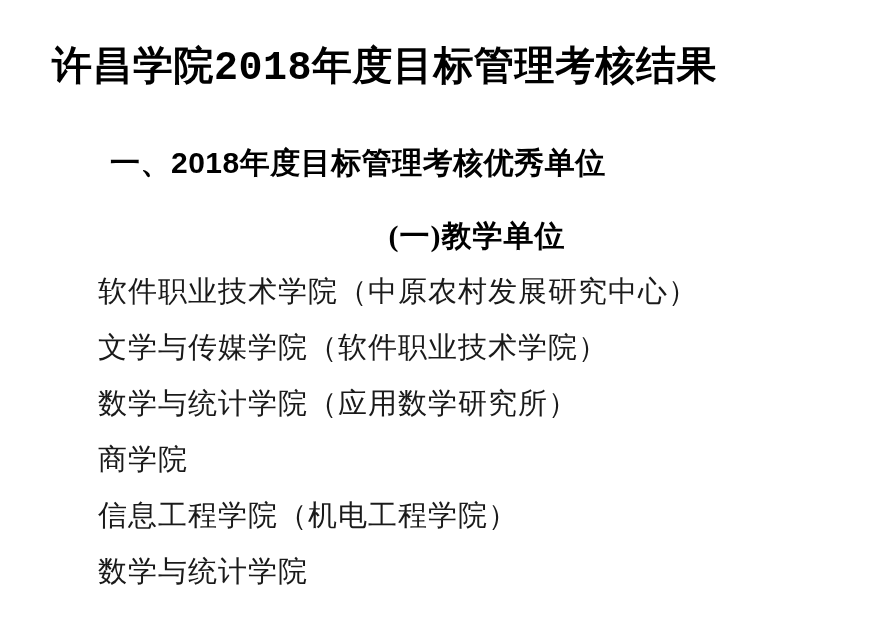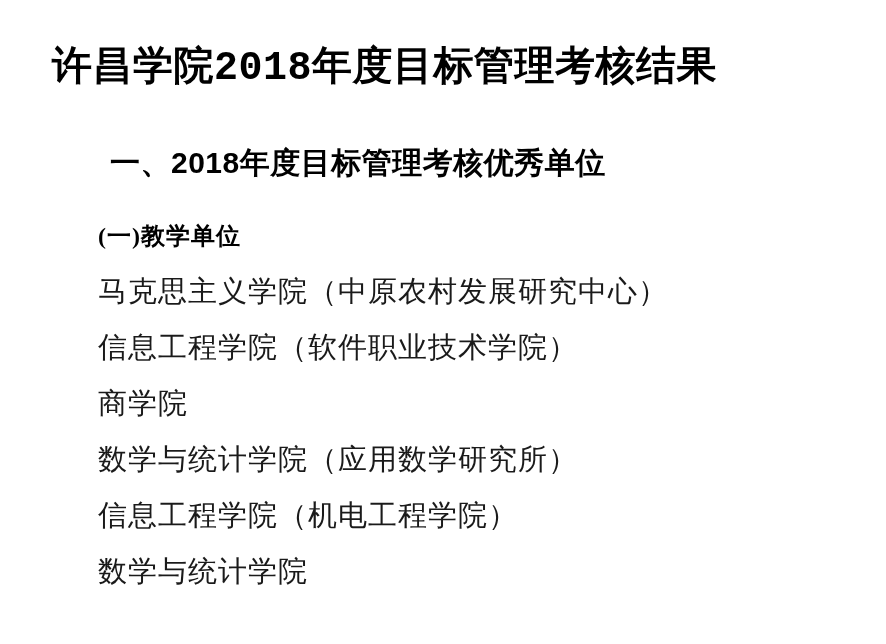--- a/index.html
+++ b/index.html
@@ -44,25 +44,26 @@
     font-size: 30px;
     line-height: 36px;
     color: #000000;
     letter-spacing: 0.5px;
     white-space: nowrap;
   }
   .subheading {
     margin: 37px 0 0 0;
     font-family: "Liberation Serif", "DejaVu Serif", serif;
     font-weight: bold;
-    font-size: 24px;
+    font-size: 30px;
     line-height: 36px;
     color: #000000;
     letter-spacing: 1px;
     white-space: nowrap;
+    text-align: center;
   }
   .items {
     list-style: none;
     margin: 10px 0 0 0;
     padding: 0;
   }
   .item {
     height: 56px;
     display: flex;
     align-items: center;
@@ -80,27 +81,27 @@
 <div class="page">
   <h1 class="title">许昌学院2018年度目标管理考核结果</h1>
 
   <div class="content">
     <h2 class="heading">一、2018年度目标管理考核优秀单位</h2>
 
     <h3 class="subheading">(一)教学单位</h3>
 
     <ul class="items">
 
-        <li class="item">马克思主义学院（中原农村发展研究中心）</li>
+        <li class="item">软件职业技术学院（中原农村发展研究中心）</li>
 
-        <li class="item">信息工程学院（软件职业技术学院）</li>
+        <li class="item">文学与传媒学院（软件职业技术学院）</li>
+
+        <li class="item">数学与统计学院（应用数学研究所）</li>
 
         <li class="item">商学院</li>
-
-        <li class="item">数学与统计学院（应用数学研究所）</li>
 
 
         <li class="item">信息工程学院（机电工程学院）</li>
 
         <li class="item">数学与统计学院</li>
       </ul>
   </div>
 </div>
 
 </body></html>

